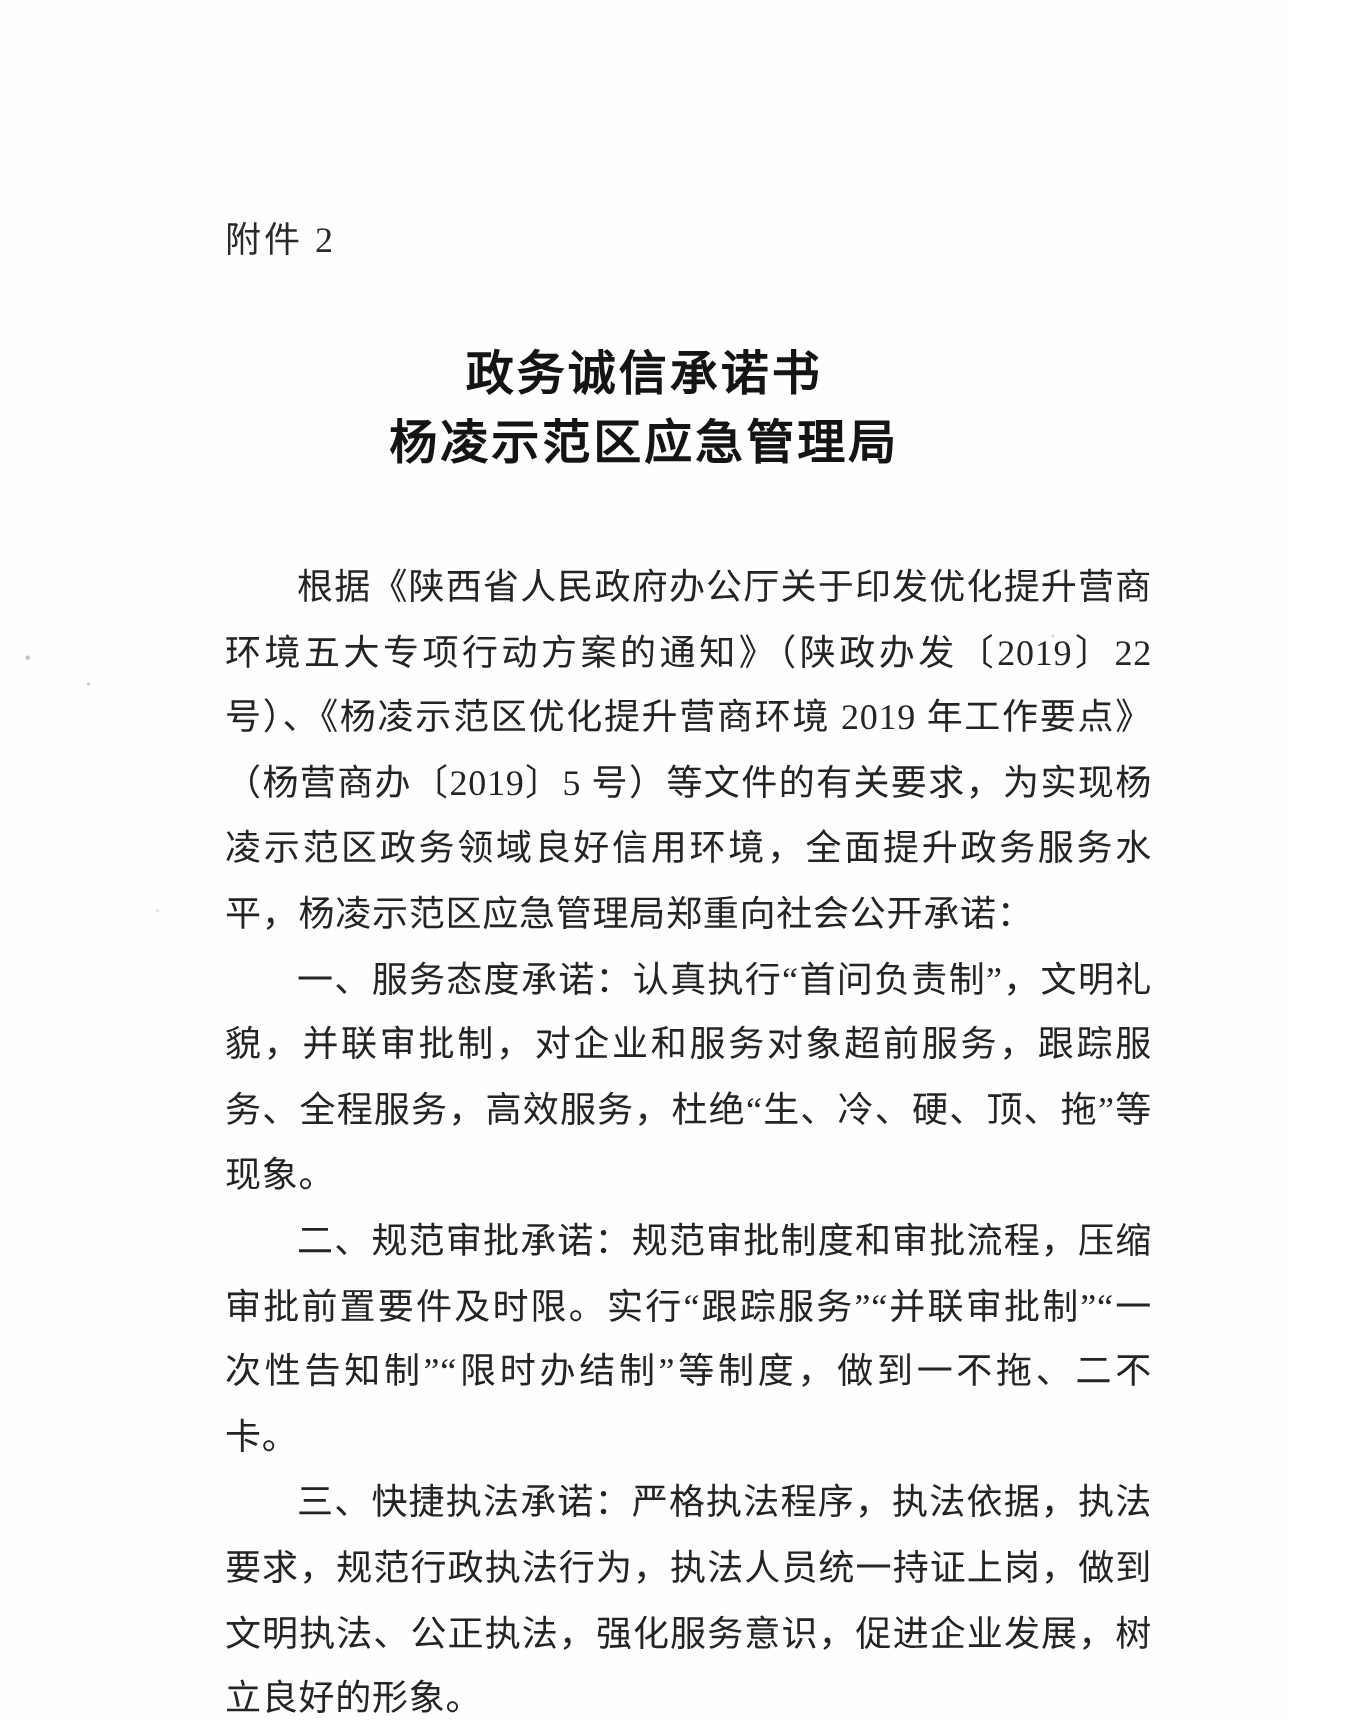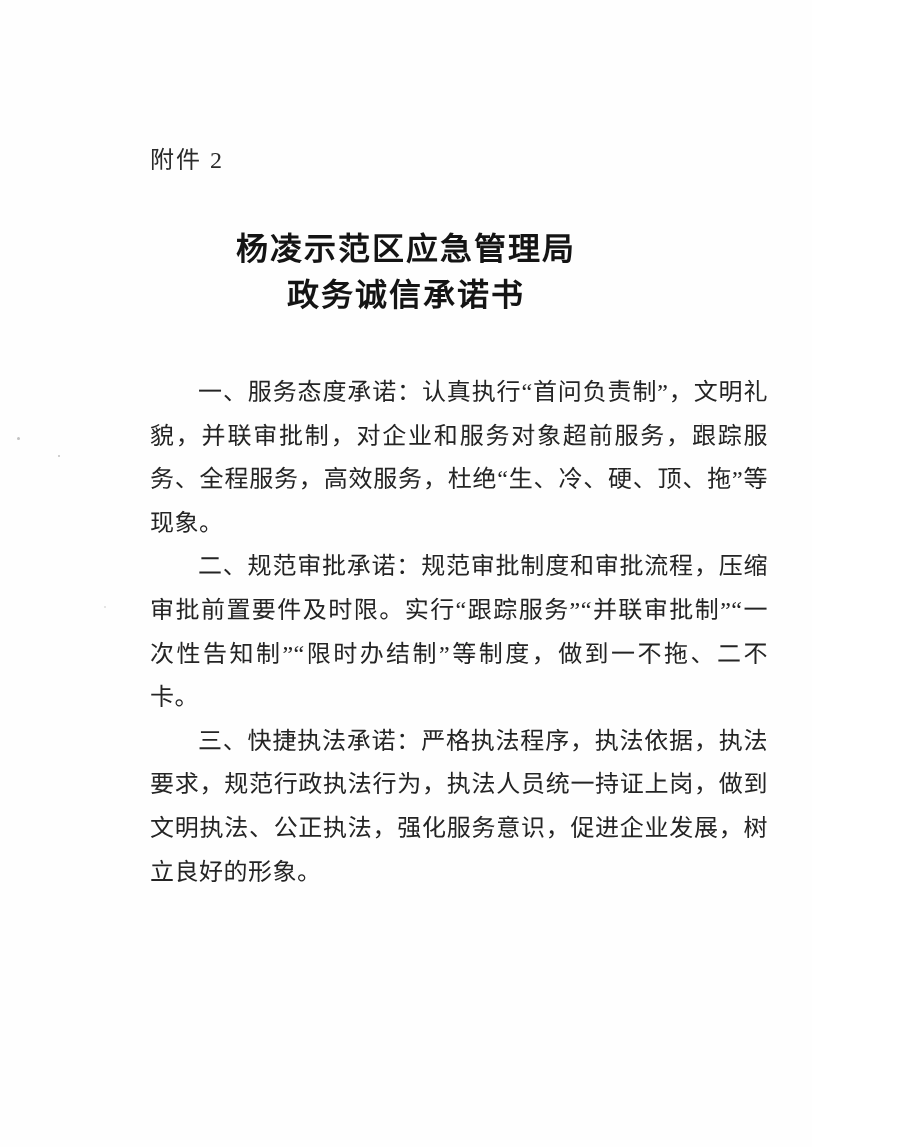--- a/index.html
+++ b/index.html
@@ -8,20 +8,21 @@
     background: #ffffff;
   }
   .page {
     position: relative;
     width: 812px;
     height: 1147px;
     background: #fefefe;
     overflow: hidden;
     font-family: "Liberation Serif", "DejaVu Serif", serif;
     color: #1f1f1f;
+    padding-left: 47px;
   }
   .attachment-label {
     position: absolute;
     left: 150px;
     top: 140px;
     font-size: 24px;
     letter-spacing: 2px;
     color: #2a2a2a;
   }
   .doc-title {
@@ -69,25 +70,26 @@
   .speck-4 { left: 701px; top: 423px; width: 2px; height: 2px; opacity: 0.35; }
 </style>
 </head>
 <body>
 
 <div class="page">
 
   <div class="attachment-label">附件 2</div>
 
   <h1 class="doc-title">
+    <span class="title-line">政务诚信承诺书</span>
     <span class="title-line">杨凌示范区应急管理局</span>
-    <span class="title-line">政务诚信承诺书</span>
   </h1>
 
   <div class="body-text">
+    <p class="para">根据《陕西省人民政府办公厅关于印发优化提升营商环境五大专项行动方案的通知》（陕政办发〔2019〕22 号）、《杨凌示范区优化提升营商环境 2019 年工作要点》（杨营商办〔2019〕5 号）等文件的有关要求，为实现杨凌示范区政务领域良好信用环境，全面提升政务服务水平，杨凌示范区应急管理局郑重向社会公开承诺：</p>
       <p class="para">一、服务态度承诺：认真执行“首问负责制”，文明礼貌，并联审批制，对企业和服务对象超前服务，跟踪服务、全程服务，高效服务，杜绝“生、冷、硬、顶、拖”等现象。</p>
       <p class="para">二、规范审批承诺：规范审批制度和审批流程，压缩审批前置要件及时限。实行“跟踪服务”“并联审批制”“一次性告知制”“限时办结制”等制度，做到一不拖、二不卡。</p>
       <p class="para">三、快捷执法承诺：严格执法程序，执法依据，执法要求，规范行政执法行为，执法人员统一持证上岗，做到文明执法、公正执法，强化服务意识，促进企业发展，树立良好的形象。</p>
   </div>
 
   <div class="speck speck-1"></div>
   <div class="speck speck-2"></div>
   <div class="speck speck-3"></div>
   <div class="speck speck-4"></div>
 

